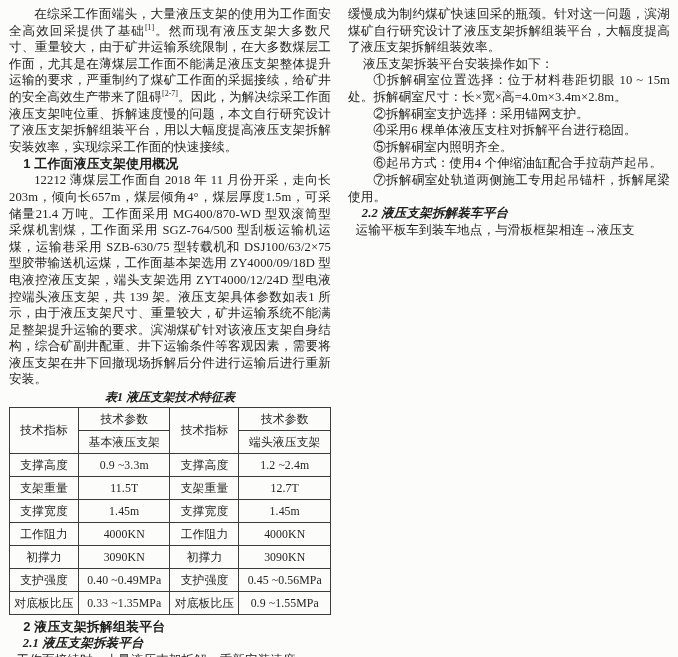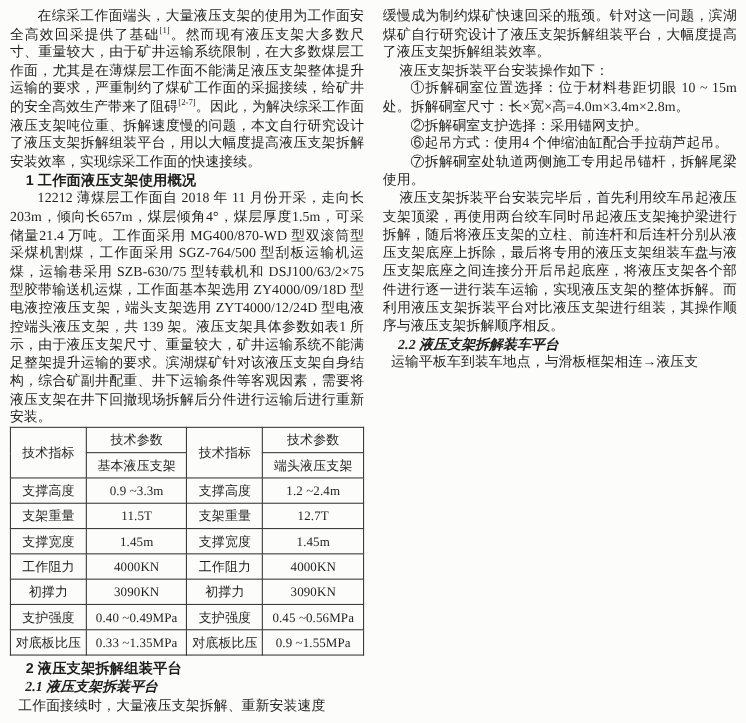--- a/index.html
+++ b/index.html
@@ -50,20 +50,21 @@
 
 <div class="page">
 
   <div class="col">
     <p class="ind2"><span>在综采工作面端头，大量液压支架的使用为工作面安全高效回采提供了基础</span><sup class="ref">[1]</sup><span>。然而现有液压支架大多数尺寸、重量较大，由于矿井运输系统限制，在大多数煤层工作面，尤其是在薄煤层工作面不能满足液压支架整体提升运输的要求，严重制约了煤矿工作面的采掘接续，给矿井的安全高效生产带来了阻碍</span><sup class="ref">[2-7]</sup><span>。因此，为解决综采工作面液压支架吨位重、拆解速度慢的问题，本文自行研究设计了液压支架拆解组装平台，用以大幅度提高液压支架拆解安装效率，实现综采工作面的快速接续。</span></p>
 
     <p class="sec-heading">1 工作面液压支架使用概况</p>
 
     <p class="ind2">12212 薄煤层工作面自 2018 年 11 月份开采，走向长203m，倾向长657m，煤层倾角4°，煤层厚度1.5m，可采储量21.4 万吨。工作面采用 MG400/870-WD 型双滚筒型采煤机割煤，工作面采用 SGZ-764/500 型刮板运输机运煤，运输巷采用 SZB-630/75 型转载机和 DSJ100/63/2×75 型胶带输送机运煤，工作面基本架选用 ZY4000/09/18D 型电液控液压支架，端头支架选用 ZYT4000/12/24D 型电液控端头液压支架，共 139 架。液压支架具体参数如表1 所示，由于液压支架尺寸、重量较大，矿井运输系统不能满足整架提升运输的要求。滨湖煤矿针对该液压支架自身结构，综合矿副井配重、井下运输条件等客观因素，需要将液压支架在井下回撤现场拆解后分件进行运输后进行重新安装。</p>
 
+    <div class="tbl-caption">表1  液压支架技术特征表</div>
 
     <table class="spec">
       <colgroup>
         <col style="width:21.5%">
           <col style="width:28.5%">
           <col style="width:21.5%">
           <col style="width:28.5%">
       </colgroup>
       <tbody>
         <tr>
@@ -127,22 +128,23 @@
   </div>
 
   <div class="col">
     <p>缓慢成为制约煤矿快速回采的瓶颈。针对这一问题，滨湖煤矿自行研究设计了液压支架拆解组装平台，大幅度提高了液压支架拆解组装效率。</p>
 
 
     <p class="ind1">液压支架拆装平台安装操作如下：</p>
 
     <p class="ind2">①拆解硐室位置选择：位于材料巷距切眼 10 ~ 15m 处。拆解硐室尺寸：长×宽×高=4.0m×3.4m×2.8m。</p>
     <p class="ind2">②拆解硐室支护选择：采用锚网支护。</p>
+    <p class="ind2">④采用6 棵单体液压支柱对拆解平台进行稳固。</p>
+    <p class="ind2">⑤拆解硐室内照明齐全。</p>
     <p class="ind2">⑥起吊方式：使用4 个伸缩油缸配合手拉葫芦起吊。</p>
     <p class="ind2">⑦拆解硐室处轨道两侧施工专用起吊锚杆，拆解尾梁使用。</p>
 
-    <p class="ind1">液压支架拆装平台安装完毕后，首先利用绞车吊起液压支架顶梁，再使用两台绞车同时吊起液压支架掩护梁进行拆解，随后将液压支架的立柱、前连杆和后连杆分别从液压支架底座上拆除，最后将专用的液压支架组装车盘与液压支架底座之间连接分开后吊起底座，将液压支架各个部件进行逐一进行装车运输，实现液压支架的整体拆解。而利用液压支架拆装平台对比液压支架进行组装，其操作顺序与液压支架拆解顺序相反。</p>
 
     <p class="sub-heading">2.2 液压支架拆解装车平台</p>
     <p class="indh">运输平板车到装车地点，与滑板框架相连→液压支</p>
   </div>
 
 </div>
 
 </body></html>

